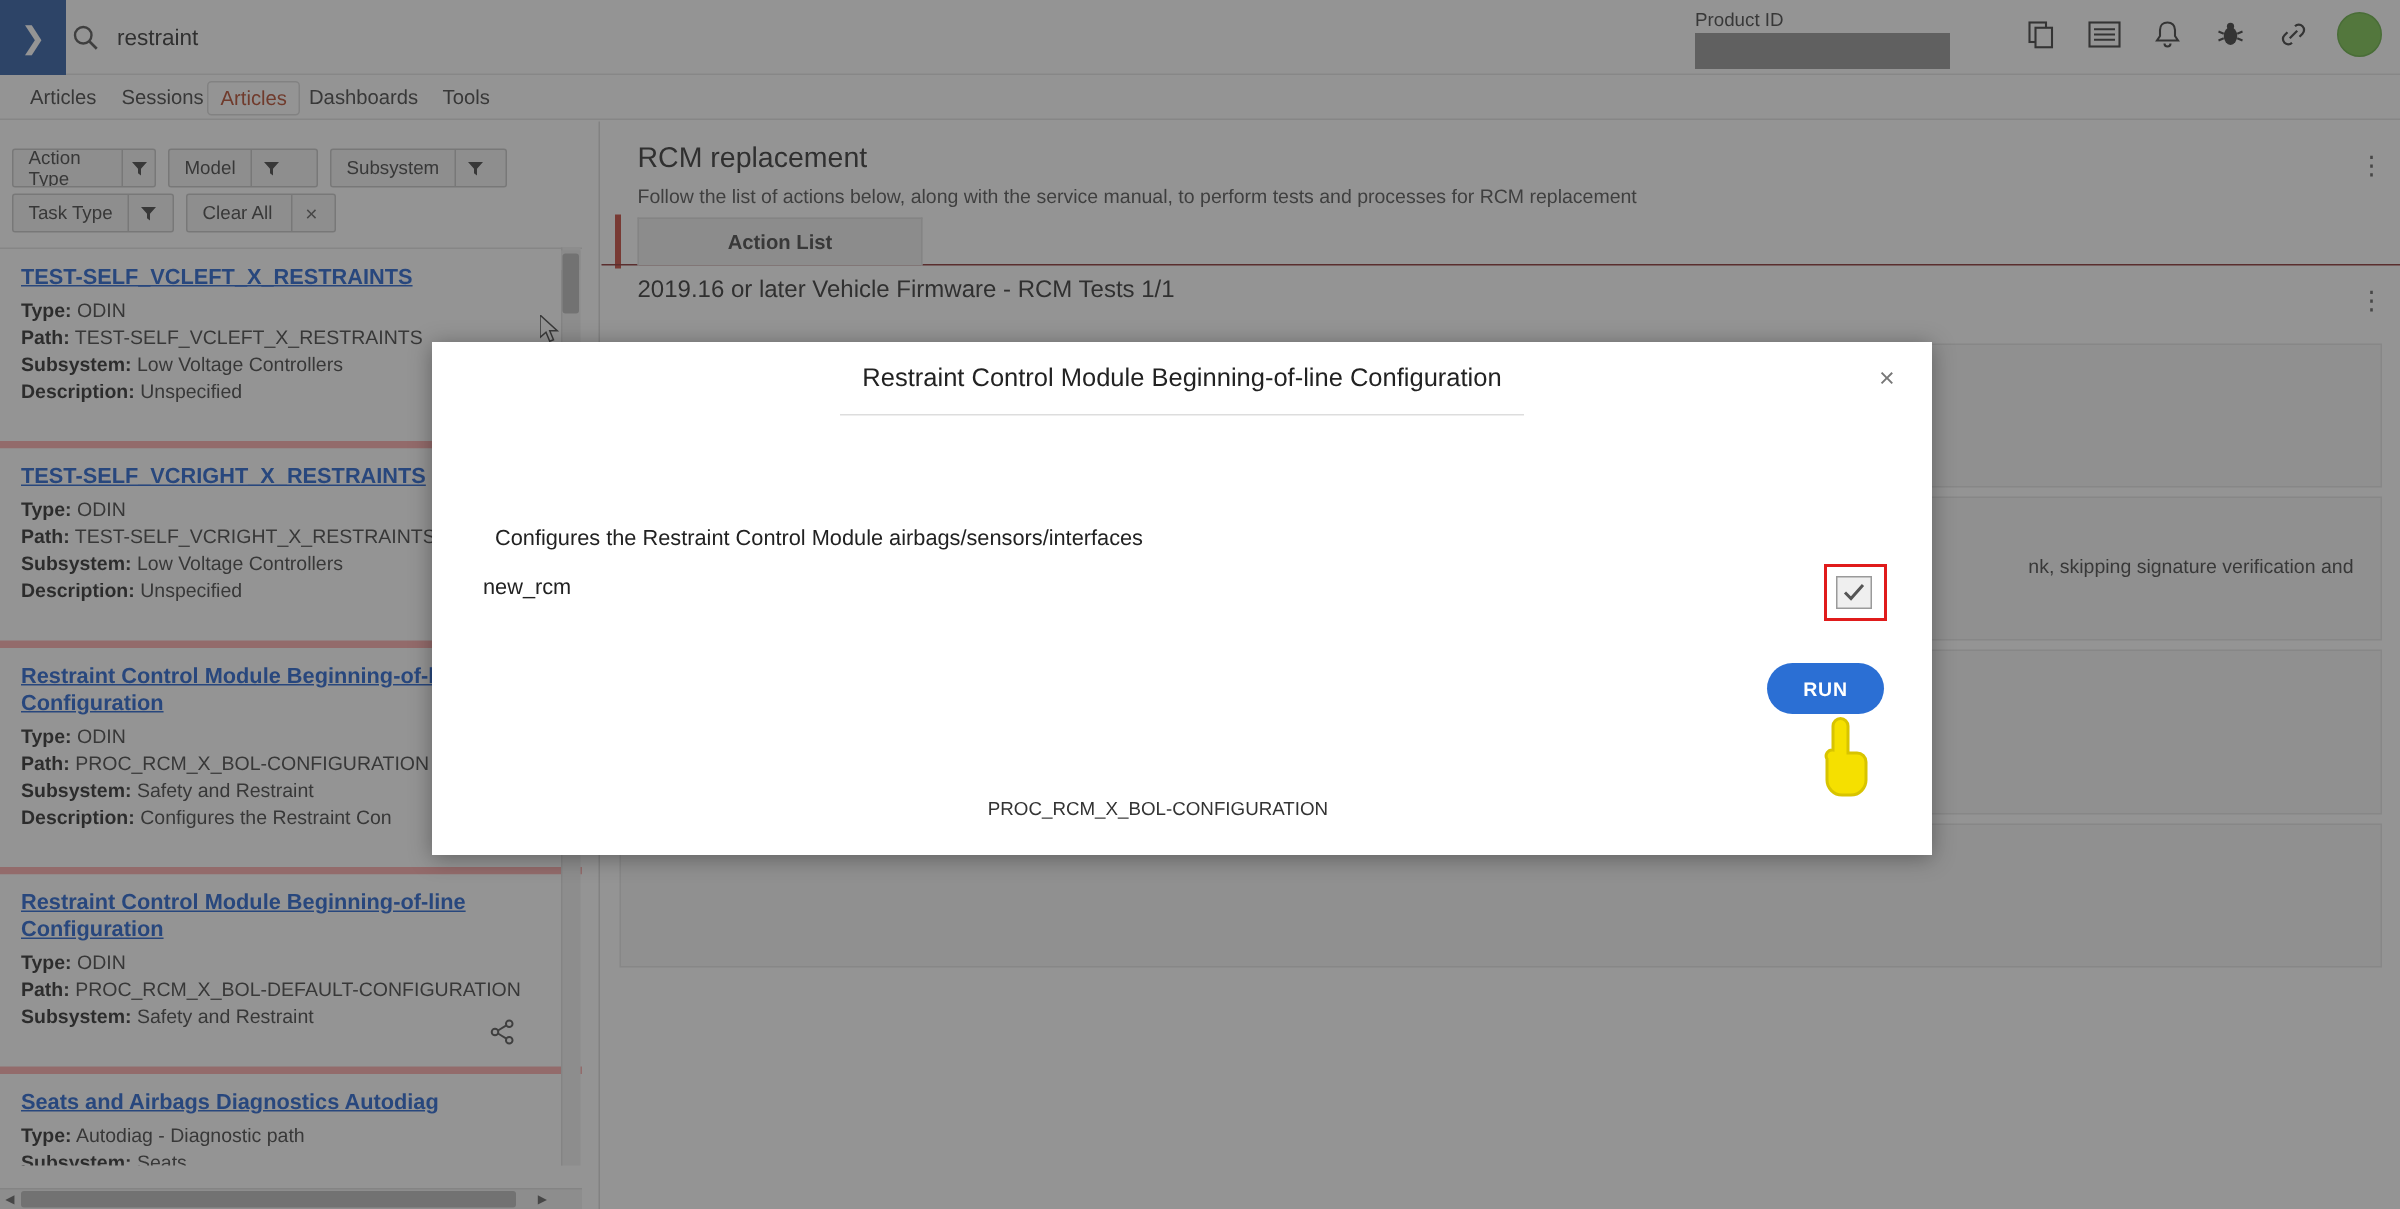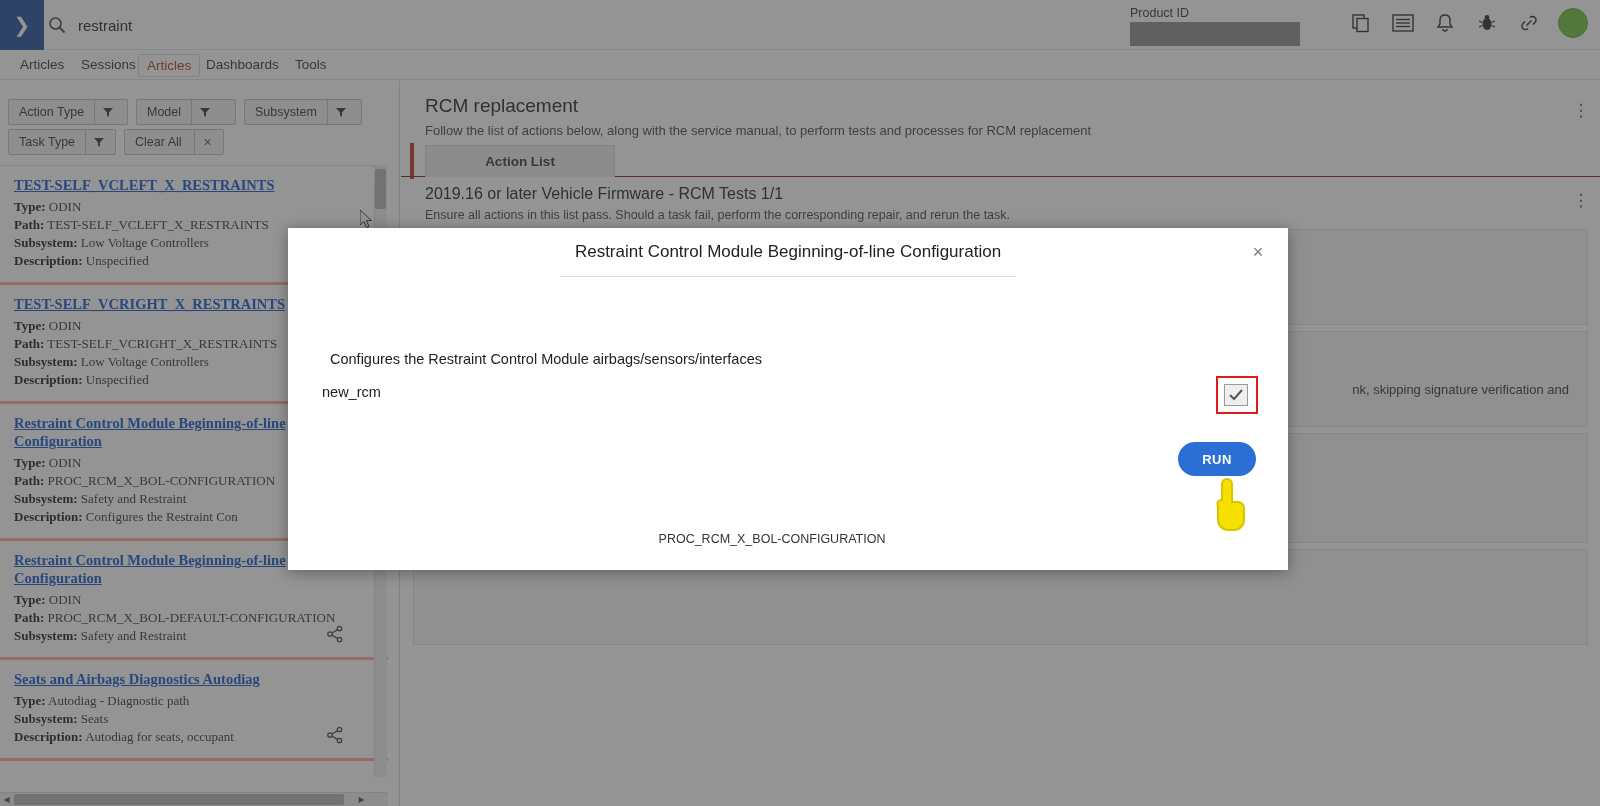--- a/index.html
+++ b/index.html
@@ -139,26 +139,25 @@
   .clear-all .fi { font-size: 14px; color: #555; }
 
   .list-scroll {
     position: absolute; top: 84px; left: 0;
     width: 388px; height: 612px;
     overflow: hidden;
     border-top: 1px solid #e0e0e0;
   }
   .result {
     position: relative;
-    padding: 10px 14px 12px 14px;
-    border-bottom: 3px solid #fca5a5;
+    padding: 10px 14px 24px 14px;
+    border-bottom: 5px solid #fca5a5;
     font-size: 13px;
     color: #333;
     background: #fff;
-    font-family: Liberation Serif, serif;
   }
   .result .title {
     color: #1155cc;
     font-weight: bold;
     font-size: 14.5px;
     text-decoration: underline;
     cursor: pointer;
     line-height: 18px;
     display: block;
     margin-bottom: 4px;
@@ -274,21 +273,21 @@
     position: absolute; left: 12px;
     width: 1175px;
     background: #f7f7f7;
     border: 1px solid #e3e3e3;
   }
   .row-card.c1 { top: 148px; height: 96px; }
   .row-card.c2 { top: 250px; height: 96px; }
   .row-card.c3 { top: 352px; height: 110px; }
   .row-card.c4 { top: 468px; height: 96px; }
   .row-text {
-    position: absolute; right: 18px; top: 50px;
+    position: absolute; right: 18px; top: 38px;
     font-size: 13px; color: #333;
   }
 
   
   .overlay {
     position: absolute; top: 0; left: 0;
     width: 1600px; height: 806px;
     background: rgba(60,60,60,0.55);
   }
   .modal {
@@ -427,21 +426,21 @@
     <div class="tab" style="left:12px">Articles</div>
     <div class="tab" style="left:73px">Sessions</div>
     <div class="tab active" style="left:138px">Articles</div>
     <div class="tab" style="left:198px">Dashboards</div>
     <div class="tab" style="left:287px">Tools</div>
   </div>
 
   <div class="left-panel">
 
     <div class="filter-row r1">
-      <div class="filter-btn" style="width:120px">
+      <div class="filter-btn" style="width:96px">
         <span class="lbl">Action Type</span>
         <span class="sep"></span>
         <span class="fi">
           <svg width="12" height="12" viewBox="0 0 12 12">
               <polygon points="1,2 11,2 7,6.5 7,11 5,9.5 5,6.5" fill="#333"></polygon>
             </svg>
         </span>
       </div>
       <div class="filter-btn" style="width:100px">
         <span class="lbl">Model</span>
@@ -612,21 +611,20 @@
     </div>
     <div class="kebab k1">⋮</div>
     <div class="kebab k2">⋮</div>
 
     <div class="red-bar"></div>
     <div class="tabs-strip">
       <div class="action-tab">Action List</div>
     </div>
 
     <div class="section-title">2019.16 or later Vehicle Firmware - RCM Tests 1/1</div>
-    <div class="section-sub">Ensure all actions in this list pass. Should a task fail, perform the corresponding repair, and rerun the task.</div>
 
     <div class="row-card c1"></div>
     <div class="row-card c2">
       <div class="row-text">nk, skipping signature verification and</div>
     </div>
     <div class="row-card c3"></div>
     <div class="row-card c4"></div>
   </div>
 
   <div class="cursor-arrow">

